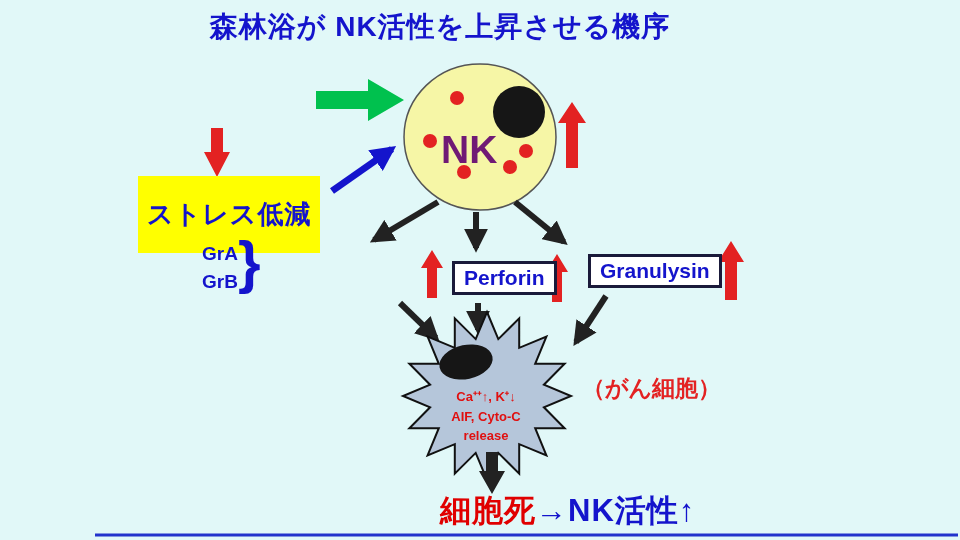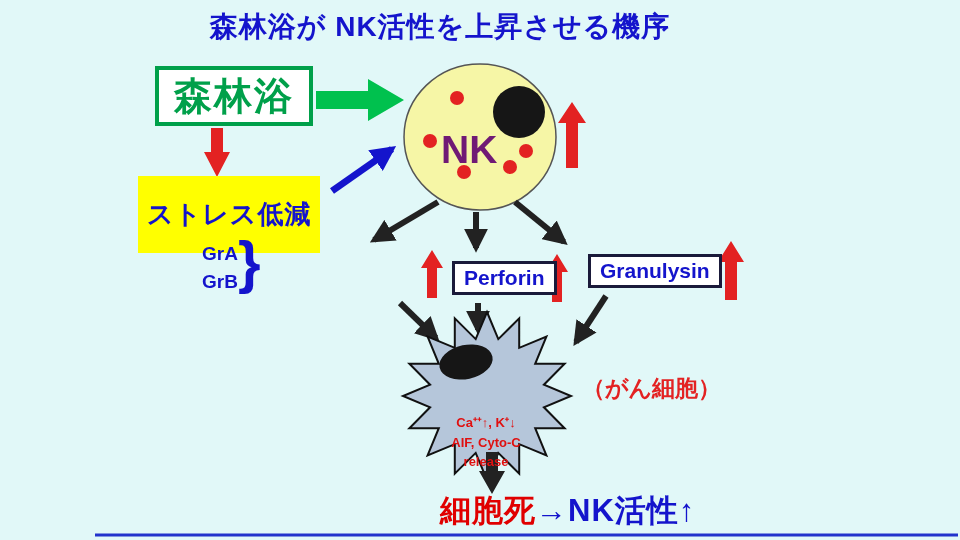--- a/index.html
+++ b/index.html
@@ -32,21 +32,21 @@
   .brace { left:238px; top:232px; color:#1414CC; font-weight:bold; font-size:58px; line-height:60px; }
   .med-box {
     padding:2px 9px; border:3px solid #1A1A3A; background:#FFFFFF;
     color:#1414CC; font-weight:bold; font-size:21px;
   }
   .granzymes { left:280px; top:256px; }
   .perforin  { left:452px; top:261px; }
   .granulysin{ left:588px; top:254px; }
   .burst-text {
     left:418px; top:387px; width:136px; text-align:center;
-    color:#E01010; font-weight:bold; font-size:13px; line-height:1.5;margin-top:26px;
+    color:#E01010; font-weight:bold; font-size:13px; line-height:1.5;
   }
   .cancer-label { left:582px; top:373px; color:#E32222; font-weight:bold; font-size:23px; }
   .outcome { left:440px; top:490px; font-size:31px; font-weight:bold; letter-spacing:1px; }
   .outcome .red  { color:#E00000; }
   .outcome .blue { color:#1414CC; }
 </style>
 </head>
 <body>
 
 <div class="stage">
@@ -102,23 +102,20 @@
       <ellipse cx="466" cy="362" rx="27" ry="17" fill="#161616" transform="rotate(-12 466 362)"></ellipse>
     </g>
 
     <polygon points="486,452 498,452 498,471 505,471 492,494 479,471 486,471" fill="#222222"></polygon>
 
     <line x1="95" y1="535" x2="958" y2="535" stroke="#2233CC" stroke-width="3"></line>
   </svg>
 
   <div class="abs title">森林浴が NK活性を上昇させる機序</div>
 
-  <div class="abs source-box">
-    <span>森林浴</span>
-  </div>
 
   <div class="abs stress-label">ストレス低減</div>
 
   <div class="abs nk-label">NK</div>
 
   <div class="abs gr-label gra">GrA</div>
   <div class="abs gr-label grb">GrB</div>
   <div class="abs brace">}</div>
 
   <div class="abs med-box perforin">Perforin</div>

